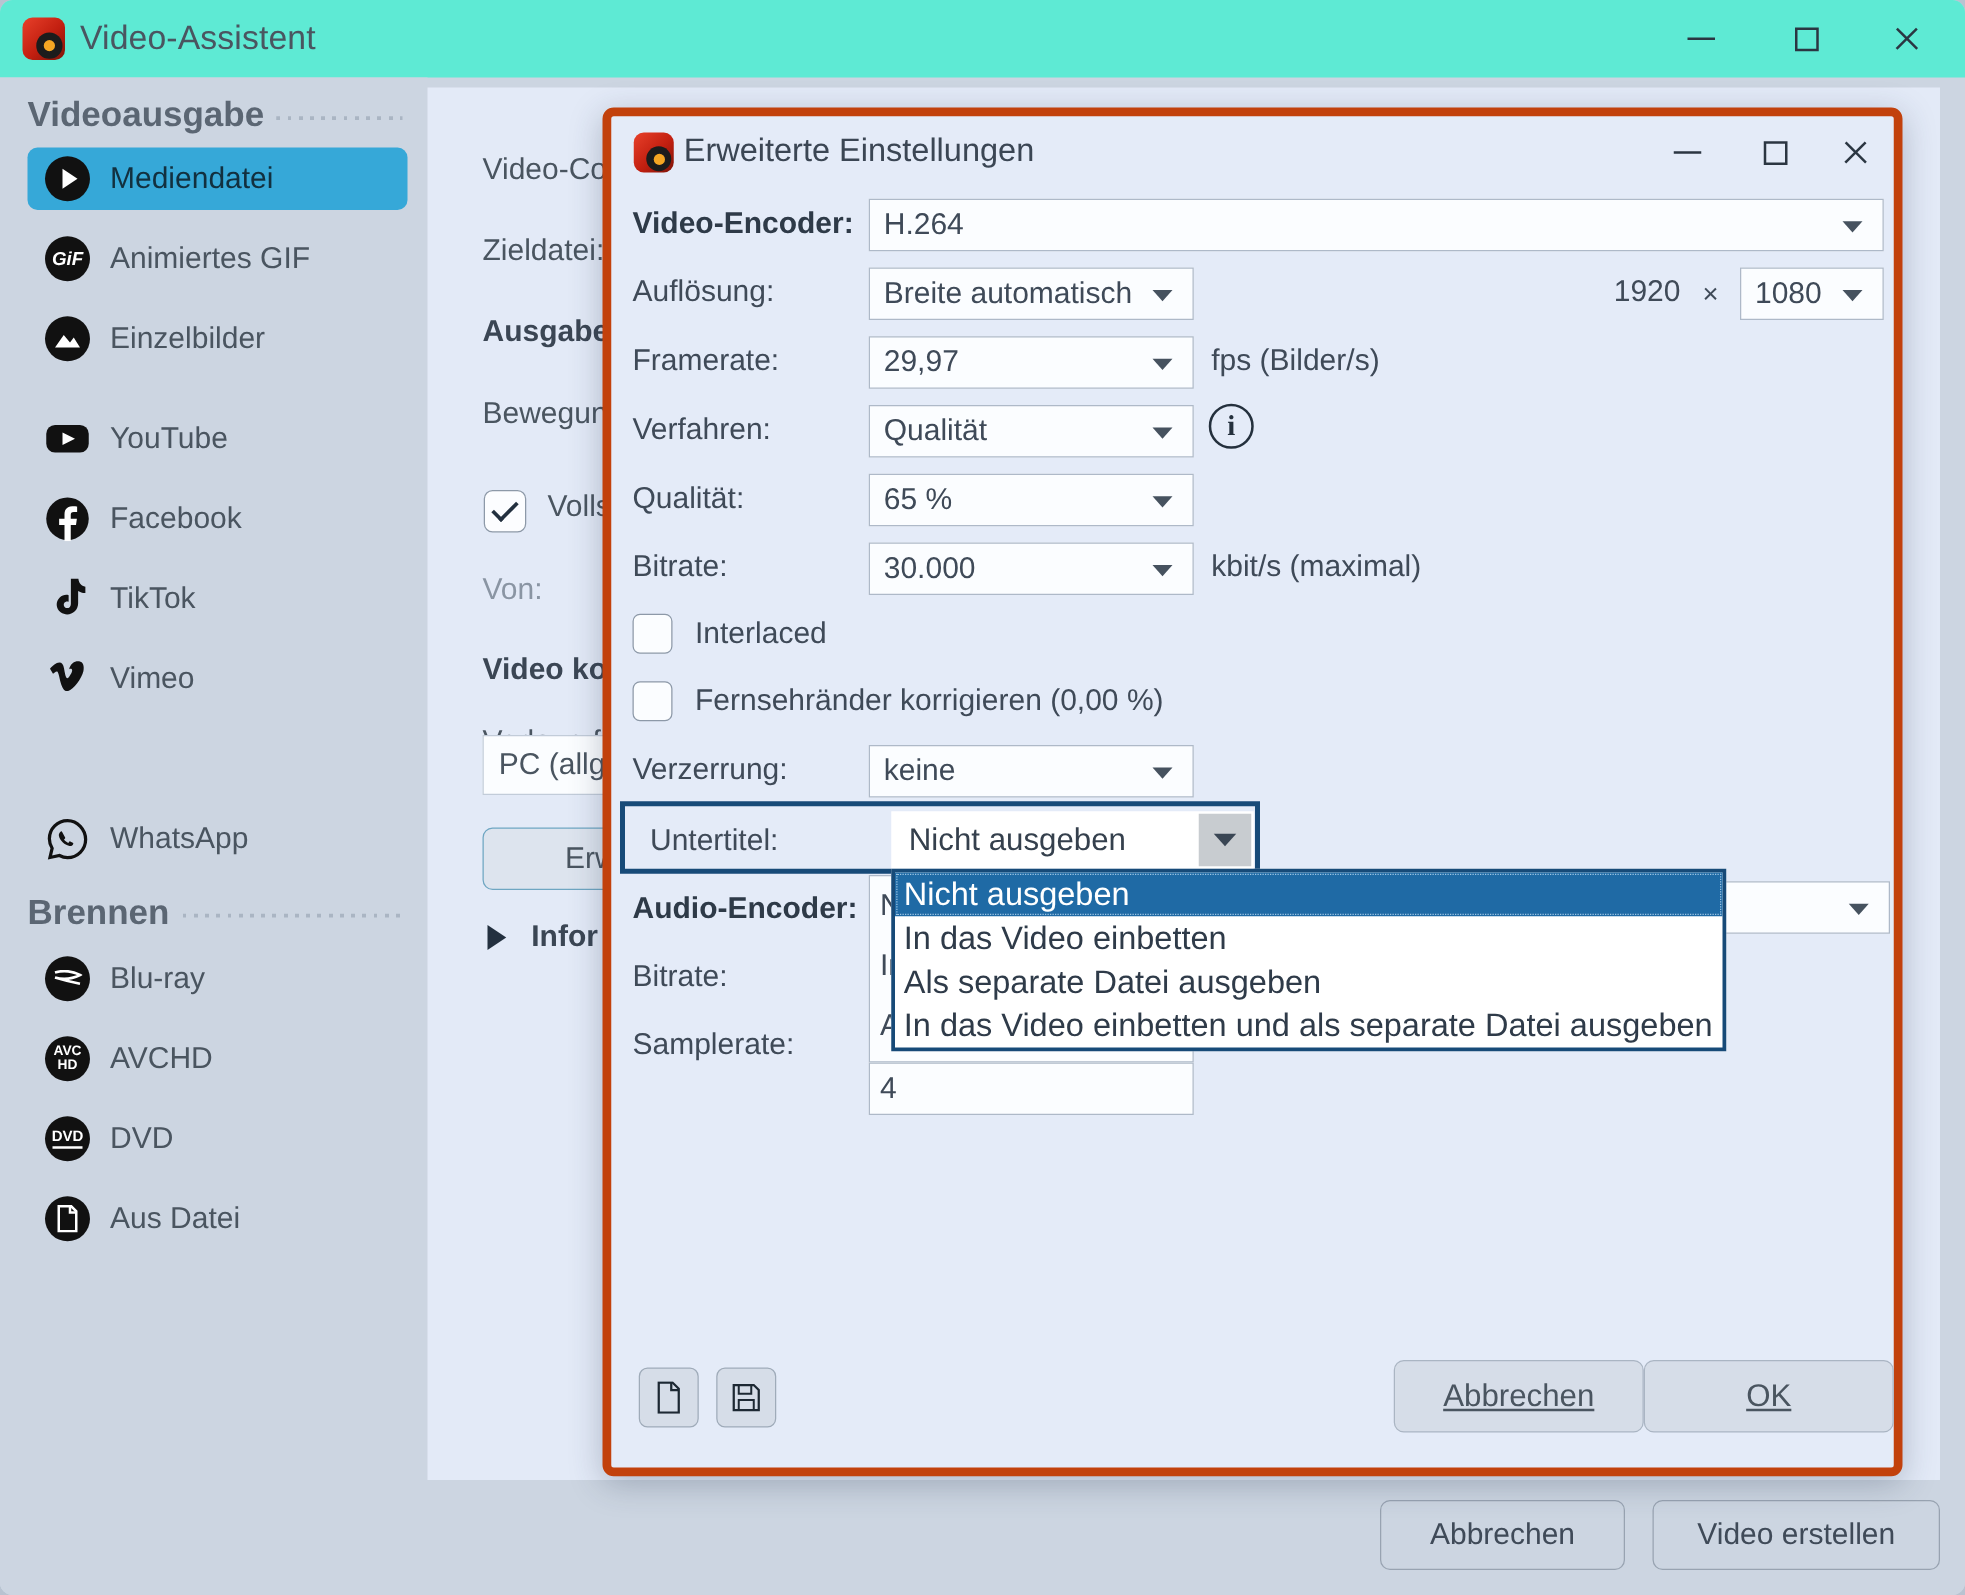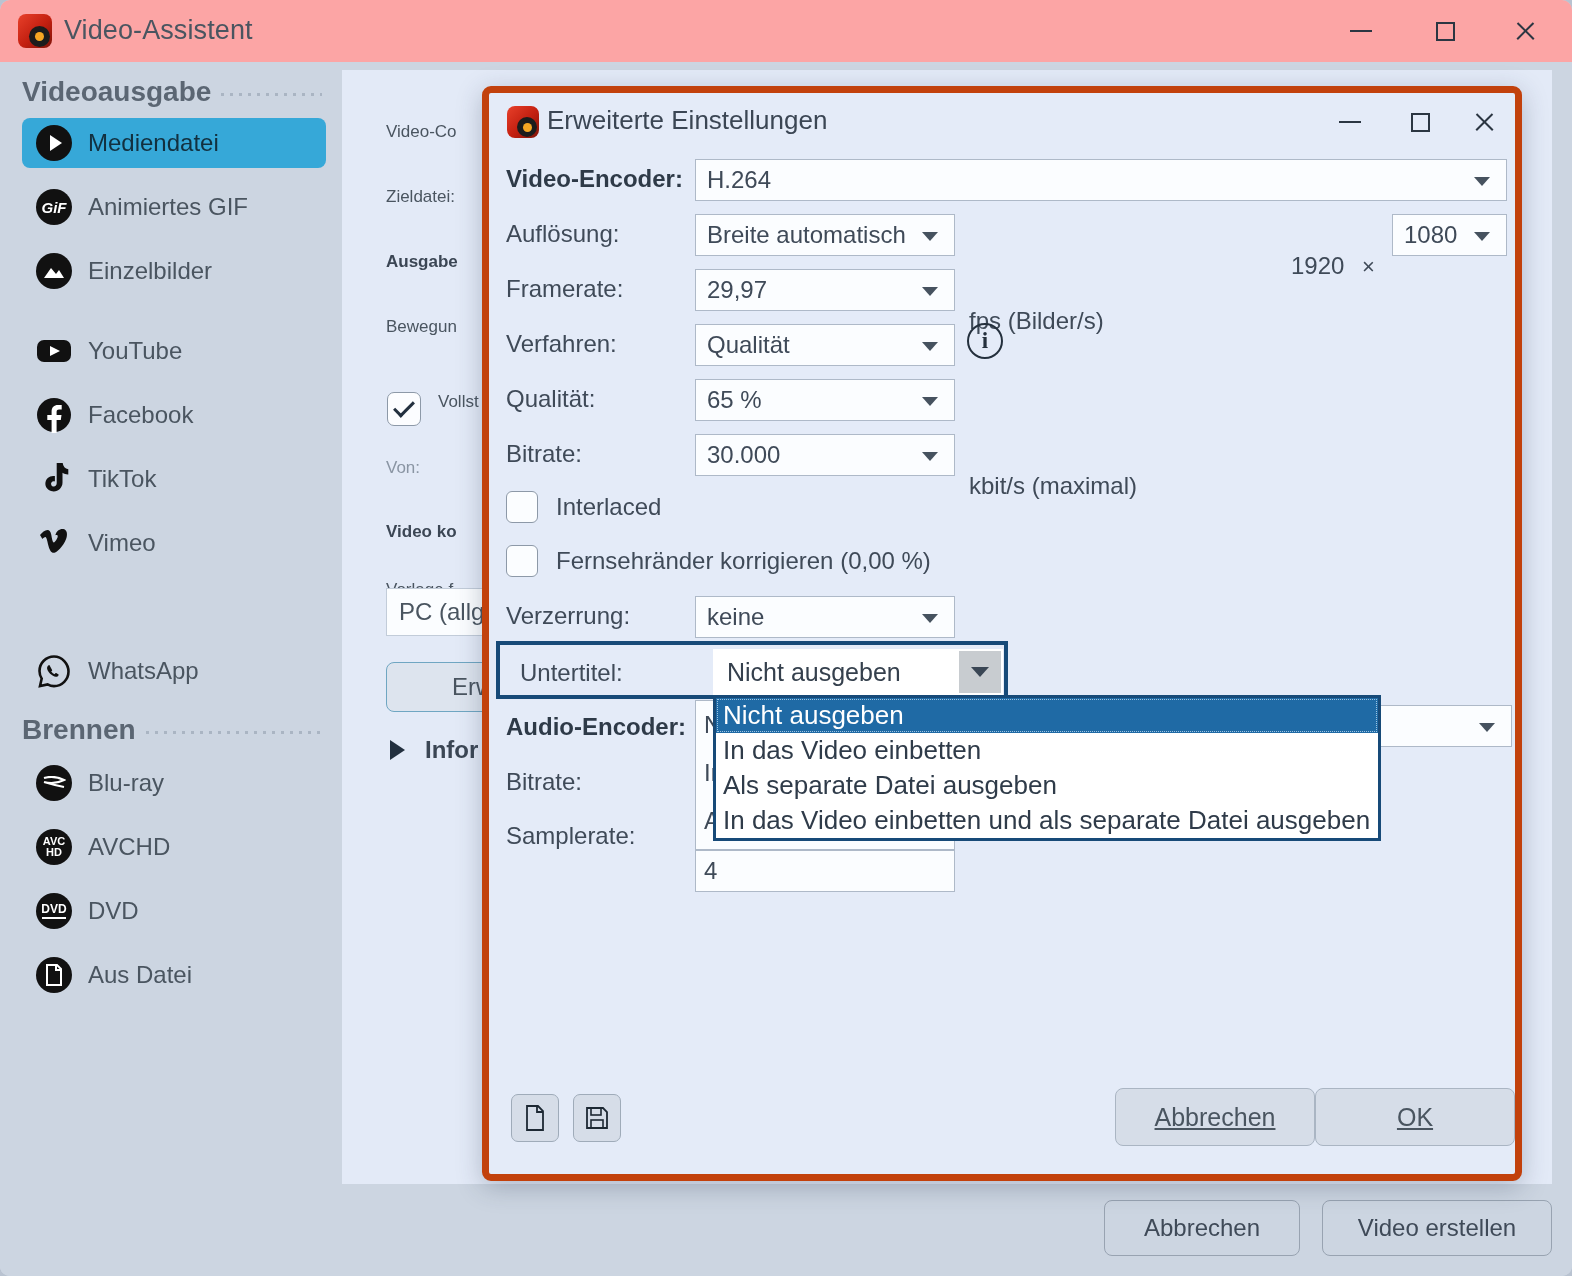--- a/index.html
+++ b/index.html
@@ -18,21 +18,21 @@
     width: 1572px; height: 1276px;
     background: #ccd5e1;
     border-radius: 10px;
     overflow: hidden;
   }
 
   
   #titlebar {
     position: absolute; left: 0; top: 0;
     width: 1572px; height: 62px;
-    background: #fca5a5;
+    background: #5eead4;
     display: flex; align-items: center;
   }
   #app-icon {
     position: absolute; left: 18px; top: 14px;
     width: 34px; height: 34px;
     border-radius: 8px;
     background: linear-gradient(135deg,#e8402a 0%, #c21f10 55%, #7e1409 100%);
     overflow: hidden;
   }
   #app-icon::before {
@@ -124,21 +124,21 @@
   }
 
   
   #content-pane {
     position: absolute; left: 342px; top: 70px;
     width: 1210px; height: 1114px;
     background: #e3eaf7;
   }
   .bg-label {
     position: absolute;
-    font-size: 17px; color: #4a5560; white-space: nowrap;
+    font-size: 24px; color: #4a5560; white-space: nowrap;
   }
   .bg-label.bold { font-weight: bold; color: #3b4654; }
   .bg-label.dim  { color: #8a95a3; }
 
   #bg-check {
     position: absolute; left: 45px; top: 322px;
     width: 34px; height: 34px; border-radius: 7px;
     background: #fcfdff; border: 1.6px solid #8d99a8;
     display:flex; align-items:center; justify-content:center;
   }
@@ -249,21 +249,21 @@
     white-space: nowrap; overflow: hidden;
   }
   .combo .caret {
     position: absolute; right: 16px; top: 17px;
     width: 0; height: 0;
     border-left: 8px solid transparent;
     border-right: 8px solid transparent;
     border-top: 9px solid #46525f;
   }
   .unit {
-    position: absolute; font-size: 24px; color: #3f4a58; white-space: nowrap; margin-top: 32px;
+    position: absolute; font-size: 24px; color: #3f4a58; white-space: nowrap;
   }
   .checkbox-row {
     position: absolute; display:flex; align-items:center;
   }
   .checkbox-row .box {
     width: 32px; height: 32px; border-radius: 6px;
     background: #fbfdff; border: 1.6px solid #8d99a8;
     margin-right: 18px;
   }
   .checkbox-row .cblbl { font-size: 24px; color: #3f4a58; white-space: nowrap; }

